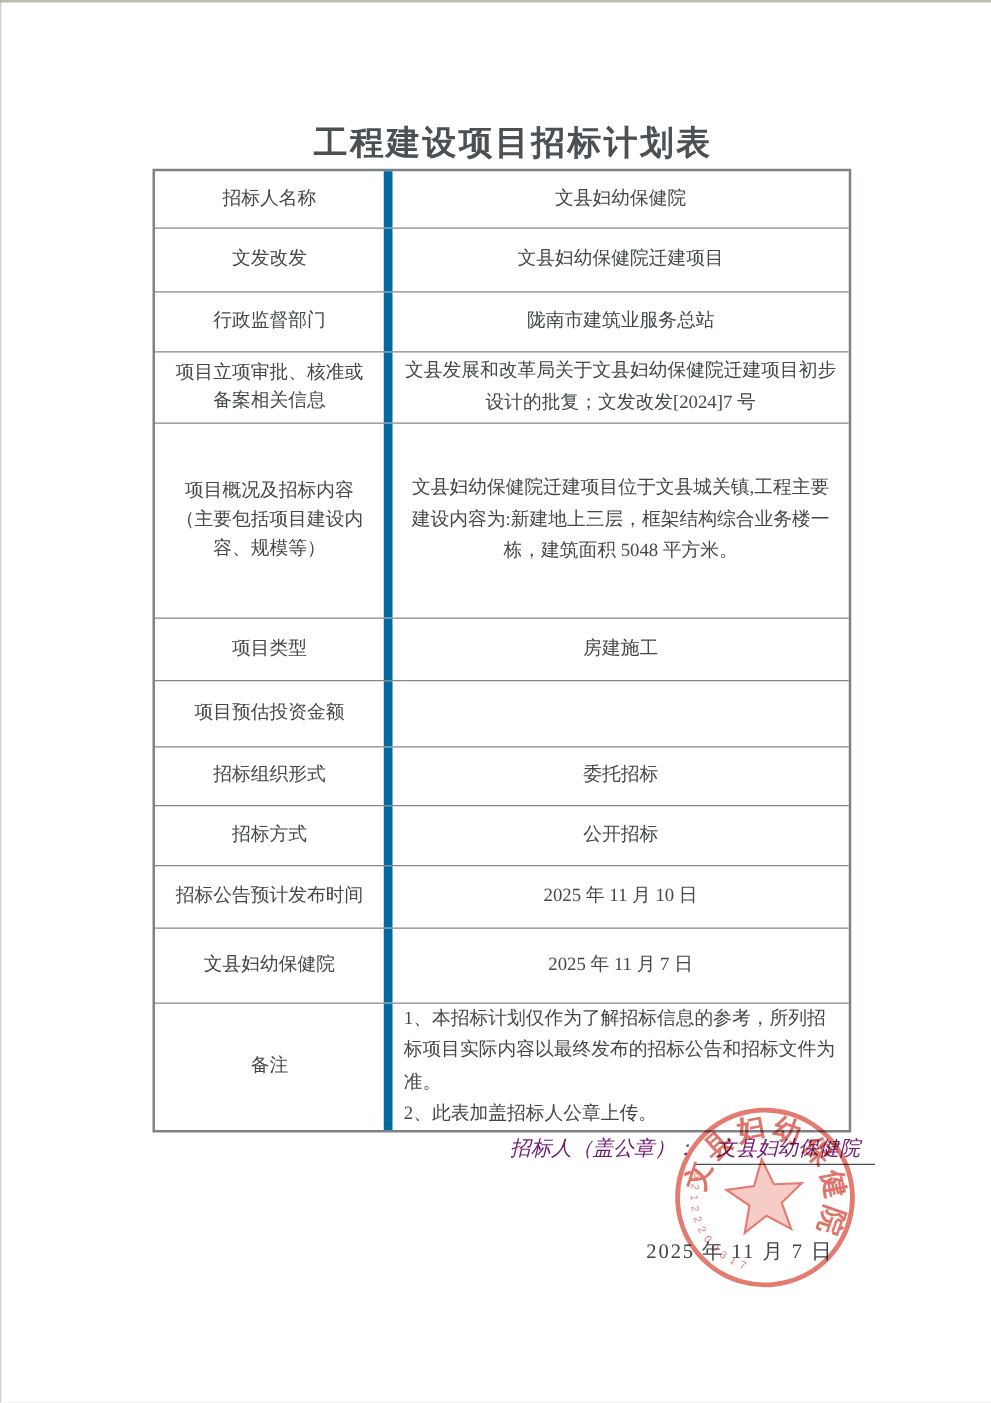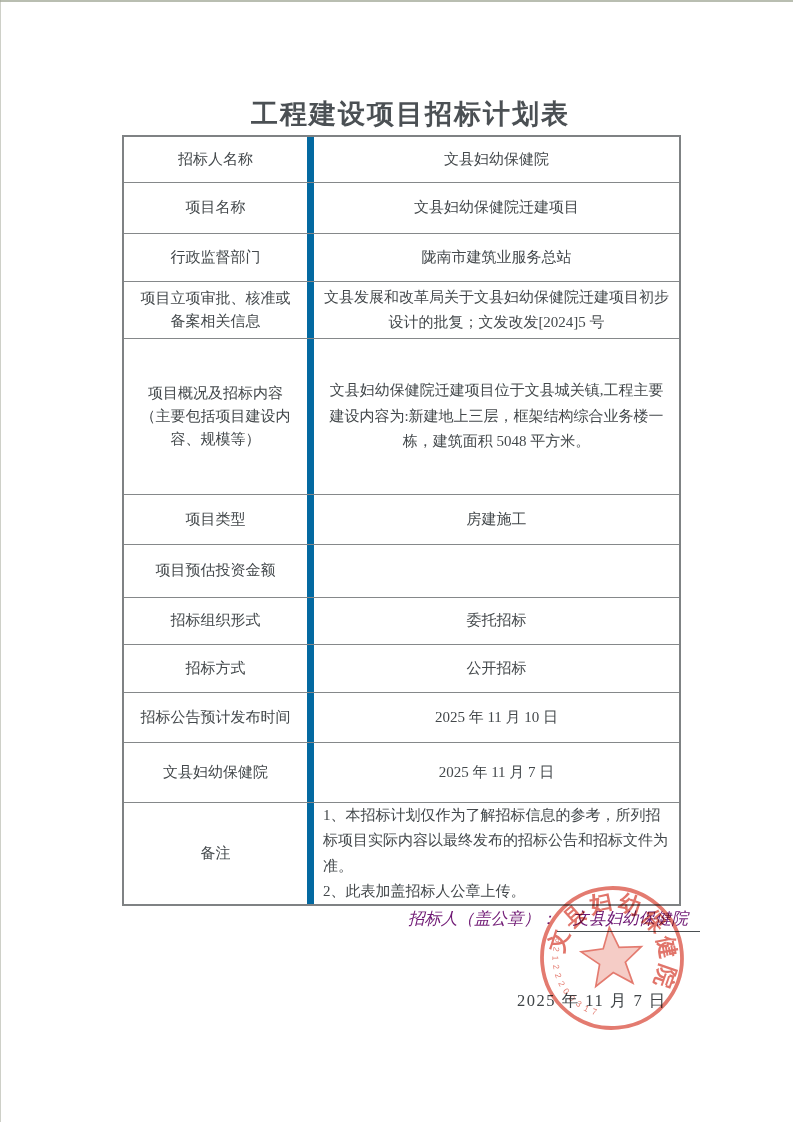--- a/index.html
+++ b/index.html
@@ -58,30 +58,30 @@
   <div class="scan-edge-left"></div>
 
   <div class="doc-title">工程建设项目招标计划表</div>
 
   <div class="tender-table">
     <div class="t-row h0">
       <div class="t-label">招标人名称</div>
       <div class="t-value">文县妇幼保健院</div>
     </div>
     <div class="t-row h1">
-      <div class="t-label">项目名称</div>
+      <div class="t-label">文发改发</div>
       <div class="t-value">文县妇幼保健院迁建项目</div>
     </div>
     <div class="t-row h2">
       <div class="t-label">行政监督部门</div>
       <div class="t-value">陇南市建筑业服务总站</div>
     </div>
     <div class="t-row h3">
       <div class="t-label">项目立项审批、核准或备案相关信息</div>
-      <div class="t-value">文县发展和改革局关于文县妇幼保健院迁建项目初步设计的批复；文发改发[2024]5 号</div>
+      <div class="t-value">文县发展和改革局关于文县妇幼保健院迁建项目初步设计的批复；文发改发[2024]7 号</div>
     </div>
     <div class="t-row h4">
       <div class="t-label">项目概况及招标内容（主要包括项目建设内容、规模等）</div>
       <div class="t-value">文县妇幼保健院迁建项目位于文县城关镇,工程主要建设内容为:新建地上三层，框架结构综合业务楼一栋，建筑面积 5048 平方米。</div>
     </div>
     <div class="t-row h5">
       <div class="t-label">项目类型</div>
       <div class="t-value">房建施工</div>
     </div>
     <div class="t-row h6">

